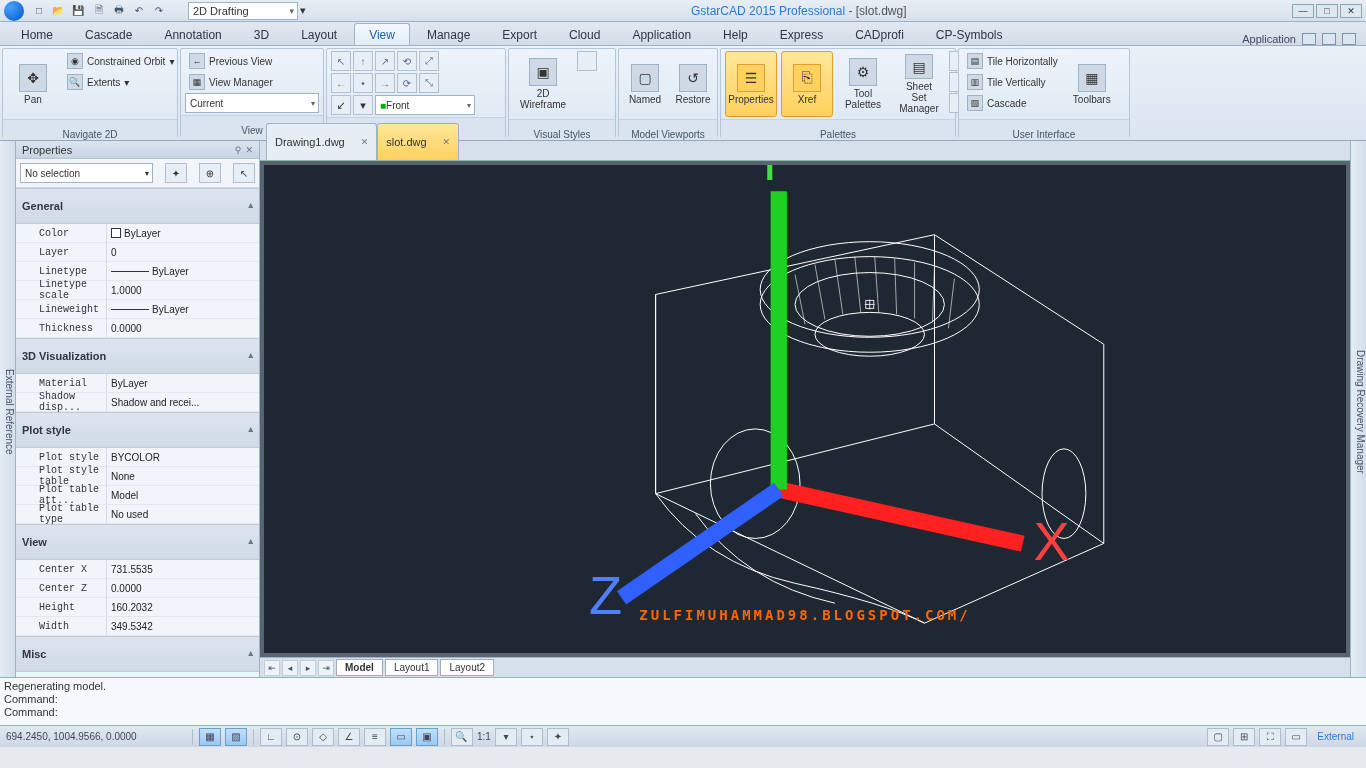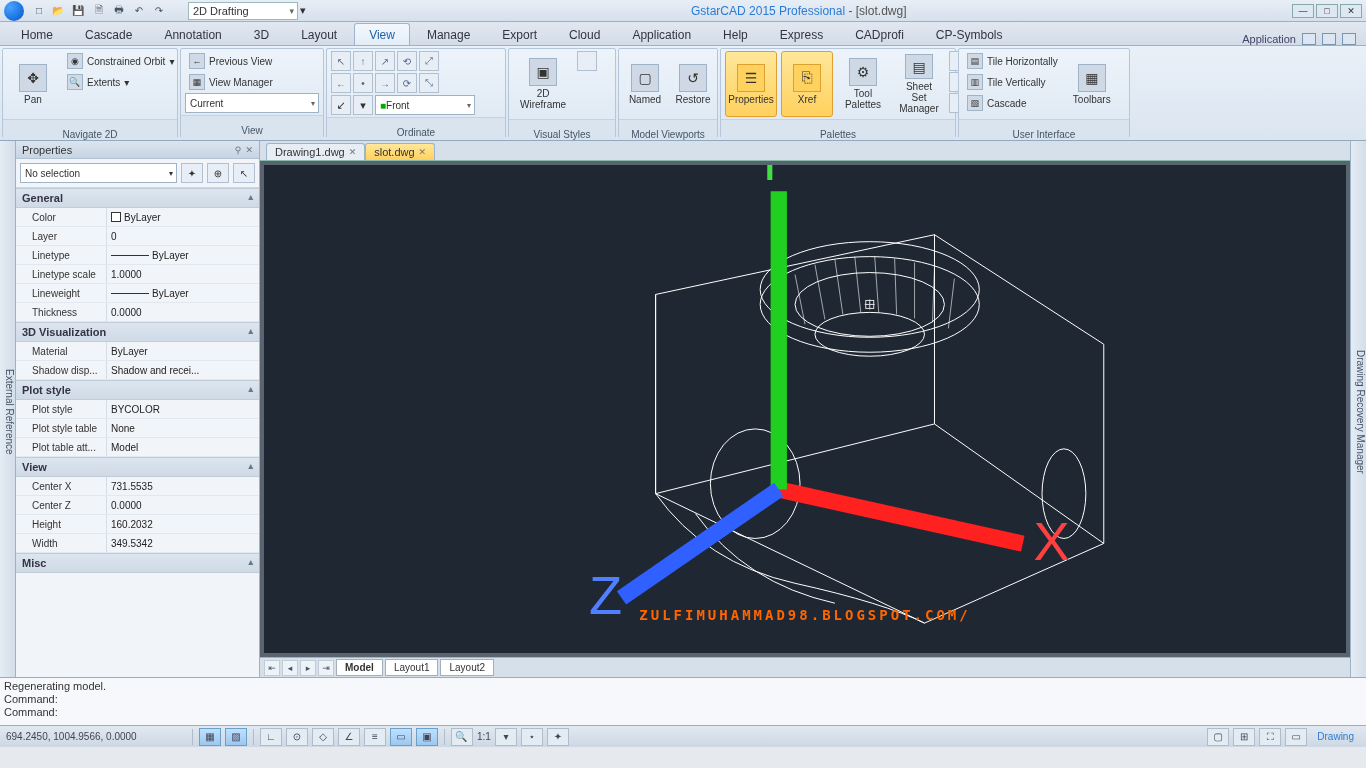--- a/index.html
+++ b/index.html
@@ -38,43 +38,43 @@
 .smallrow { display:flex; flex-direction:column; gap:1px; }
 .smallbtn { display:flex; align-items:center; gap:4px; padding:1px 4px; height:20px; font-size:10px; white-space:nowrap;}
 .smallbtn .ico { width:16px;height:16px;background:#d0dae6;border:1px solid #a0b4c8;display:flex;align-items:center;justify-content:center;font-size:9px;}
 .combo { height:20px; background:#fff; border:1px solid #9db3c8; padding:0 16px 0 4px; font-size:10px; display:flex;align-items:center; min-width:90px; position:relative;}
 .combo::after{content:"▾";position:absolute;right:3px;font-size:8px;color:#666;}
 .icogrid { display:grid; grid-template-columns:repeat(5,20px); grid-auto-rows:20px; gap:2px;}
 .icogrid .ic { width:20px;height:20px; border:1px solid #b0c0d0; background:#e8eef5; display:flex;align-items:center;justify-content:center;font-size:10px;color:#568;}
 
 
 .doctabs { height:20px; background:#d6e0ea; display:flex; align-items:flex-end; padding-left:270px; gap:0; border-bottom:1px solid #8ba;}
-.doctab { padding:2px 8px; font-size:11px; border:1px solid #9fb3c6; border-bottom:none; background:#e6edf4; display:flex;align-items:center;gap:4px; border-radius:3px 3px 0 0;}
+.doctab { padding:12px 8px; font-size:11px; border:1px solid #9fb3c6; border-bottom:none; background:#e6edf4; display:flex;align-items:center;gap:16px; border-radius:3px 3px 0 0;}
 .doctab.active { background:linear-gradient(#ffe79a,#ffd15e);margin-top:8px;}
 .doctab .x{font-size:9px;color:#777;}
 
 
 .main { display:flex; height:536px; }
 .side-collapse { width:16px; background:linear-gradient(90deg,#e4ecf4,#d4deea); border-right:1px solid #9fb3c6; writing-mode:vertical-rl; text-align:center; font-size:10px; color:#456; padding-top:6px;}
 .side-collapse.right{border-left:1px solid #9fb3c6;border-right:none;}
 
 
 .props { width:244px; background:#f1f4f8; border-right:1px solid #9fb3c6; display:flex; flex-direction:column;}
 .props-title{height:18px;background:linear-gradient(#dbe5f0,#c7d4e2);padding:2px 6px;font-size:11px;display:flex;align-items:center;gap:4px;border-bottom:1px solid #b3c2d2;}
 .props-title .sp{flex:1;}
 .props-title .pin{font-size:9px;color:#678;}
-.props-toolbar{padding:4px; display:flex; gap:4px; align-items:center; border-bottom:1px solid #cdd8e3;}
+.props-toolbar{padding:4px; display:flex; gap:12px; align-items:center; border-bottom:1px solid #cdd8e3;}
 .props-toolbar .sel{flex:1;height:20px;background:#fff;border:1px solid #a0b4c8;padding:0 14px 0 4px;font-size:10px;display:flex;align-items:center;position:relative;}
 .props-toolbar .sel::after{content:"▾";position:absolute;right:3px;font-size:8px;}
 .props-toolbar .tb{width:22px;height:20px;border:1px solid #b0c0d0;background:#e8eef5;display:flex;align-items:center;justify-content:center;font-size:10px;}
 .props-body{flex:1;overflow-y:auto;}
-.pgroup-h{background:linear-gradient(#dce5ef,#cfdae6);padding:3px 6px;font-size:11px;font-weight:bold;color:#334;border-top:1px solid #c0ccd8;border-bottom:1px solid #c0ccd8;display:flex;justify-content:space-between;}
+.pgroup-h{background:linear-gradient(#dce5ef,#cfdae6);padding:11px 6px;font-size:11px;font-weight:bold;color:#334;border-top:1px solid #c0ccd8;border-bottom:1px solid #c0ccd8;display:flex;justify-content:space-between;}
 .pgroup-h .arr{font-size:9px;color:#678;}
 .prow{display:flex;border-bottom:1px solid #e2e8ef;height:19px;align-items:center;}
-.prow .k{width:90px;padding-left:16px;font-size:10px;color:#333;}
+.prow .k{width:90px;padding-left:23px;font-size:10px;color:#333;font-family:Liberation Mono, monospace;}
 .prow .v{flex:1;padding-left:4px;font-size:10px;color:#222;border-left:1px solid #d4dde7;height:100%;display:flex;align-items:center;gap:3px;}
 .prow .sw{width:10px;height:10px;border:1px solid #333;background:#fff;}
 .linesample{width:38px;height:1px;background:#333;}
 
 
 .canvas-wrap{flex:1;display:flex;flex-direction:column;background:#5a6470;}
 .canvas{flex:1;background:#1f2733;position:relative;overflow:hidden;margin:4px;}
 .canvas svg{width:100%;height:100%;}
 .watermark{position:absolute;bottom:30px;left:50%;transform:translateX(-50%);font-family:monospace;font-size:14px;letter-spacing:3px;color:#ff6600;font-weight:bold;white-space:nowrap;}
 .ucs{position:absolute;left:28px;bottom:28px;width:90px;height:90px;}
@@ -371,20 +371,26 @@
         <div class="prow">
           <div class="k">Plot style table</div>
           <div class="v">
             <span>None</span>
           </div>
         </div>
         <div class="prow">
           <div class="k">Plot table att...</div>
           <div class="v">
             <span>Model</span>
+          </div>
+        </div>
+        <div class="prow">
+          <div class="k">Plot table type</div>
+          <div class="v">
+            <span>No used</span>
           </div>
         </div>
         <div class="pgroup-h">
           <span>View</span>
           <span class="arr">▴</span>
         </div>
         <div class="prow">
           <div class="k">Center X</div>
           <div class="v">
             <span>731.5535</span>
@@ -510,14 +516,14 @@
   <div class="sb">🔍</div>
   <span>1:1</span>
   <div class="sb">▾</div>
   <div class="sb">⋆</div>
   <div class="sb">✦</div>
   <div class="sp"></div>
   <div class="sb">▢</div>
   <div class="sb">⊞</div>
   <div class="sb">⛶</div>
   <div class="sb">▭</div>
-  <div class="brand">Drawing</div>
+  <div class="brand">External</div>
 </div>
 
 </body></html>

